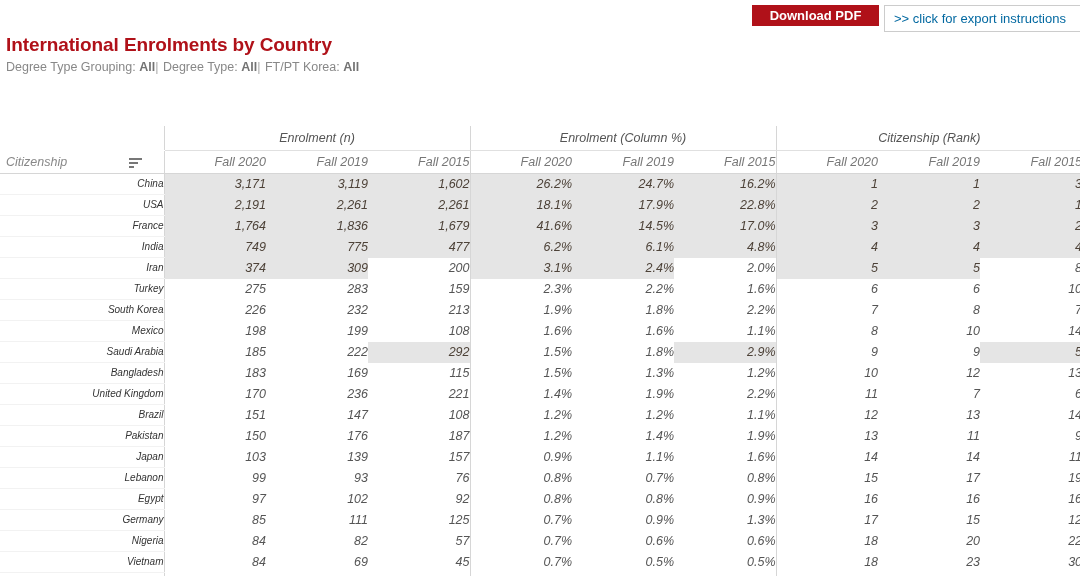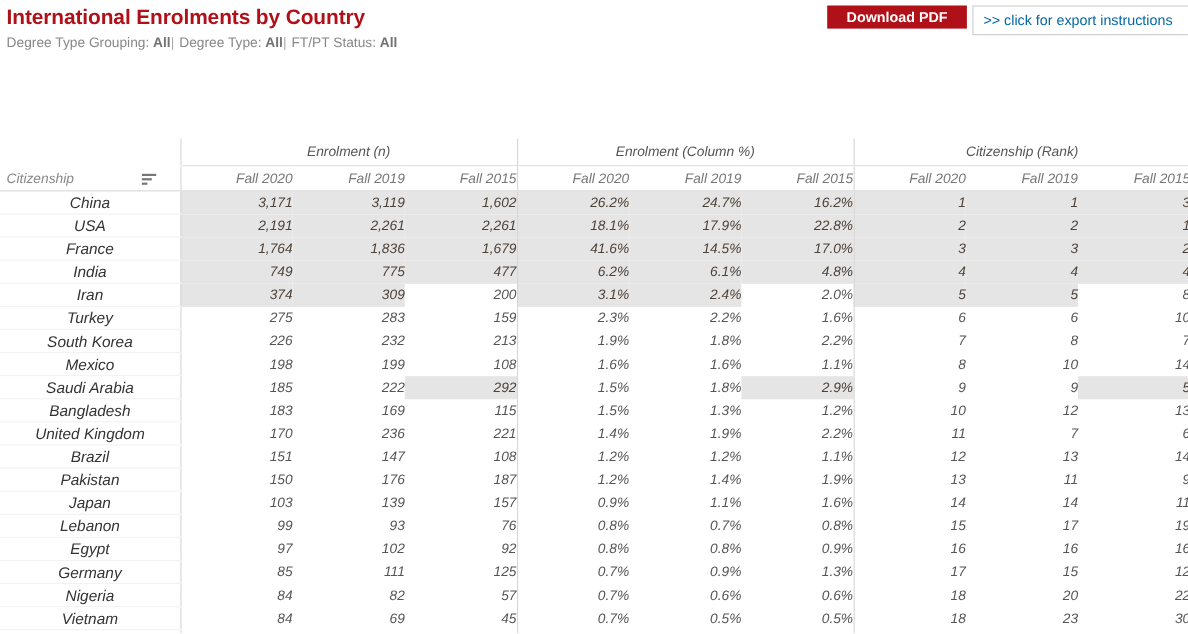--- a/index.html
+++ b/index.html
@@ -29,20 +29,21 @@
     top: 6px;
     width: 740px;
   }
   .dash-title {
     font-size: 19px;
     font-weight: bold;
     color: #b01119;
     letter-spacing: -0.1px;
     line-height: 22px;
     white-space: nowrap;
+    margin-top: 28px;
   }
   .filter-line {
     margin-top: 3px;
     font-size: 12.5px;
     color: #888888;
     line-height: 16px;
     white-space: nowrap;
   }
   .filter-line .val {
     font-weight: bold;
@@ -187,24 +188,24 @@
   .sort-icon i:nth-child(2) { top: 5px;  width: 9px; }
   .sort-icon i:nth-child(3) { top: 9px;  width: 5px; }
 
   
   tr.drow td {
     height: 20px;
     line-height: 20px;
     box-sizing: border-box;
   }
   td.country {
-    text-align: center;
+    text-align: right;
     padding-left: 6px;
     color: #333333;
-    font-size: 14px;
+    font-size: 10px;
     white-space: nowrap;
     overflow: hidden;
   }
   td.num {
     text-align: right;
     padding-right: 9px;
     color: #555555;
     font-size: 12.5px;
   }
   td.gsep {
@@ -226,21 +227,21 @@
 
 <div id="root">
 
   <div class="header-block">
     <div class="dash-title">International Enrolments by Country</div>
     <div class="filter-line">
       <span>Degree Type Grouping:</span>
       <span class="val">All</span><span class="sep">|</span>
       <span>Degree Type:</span>
       <span class="val">All</span><span class="sep">|</span>
-      <span>FT/PT Status:</span>
+      <span>FT/PT Korea:</span>
       <span class="val">All</span>
     </div>
   </div>
 
 
   <div class="btn-download">Download PDF</div>
   <div class="export-box">
     <span>&gt;&gt; click for export instructions</span>
   </div>
 

